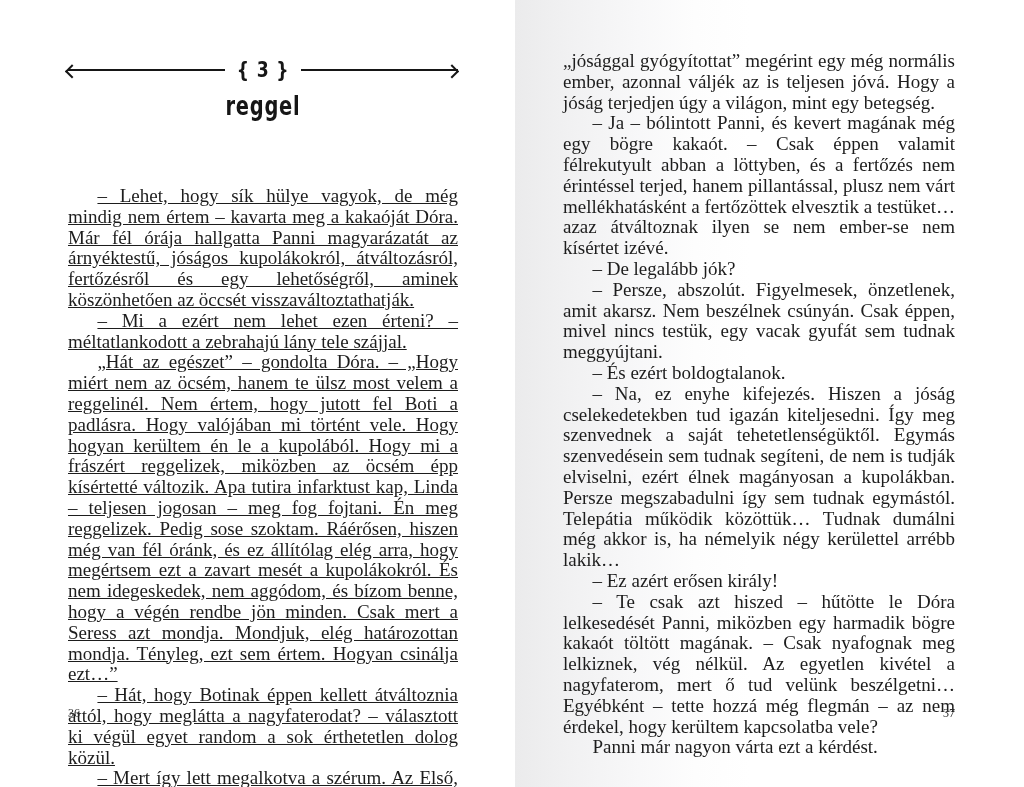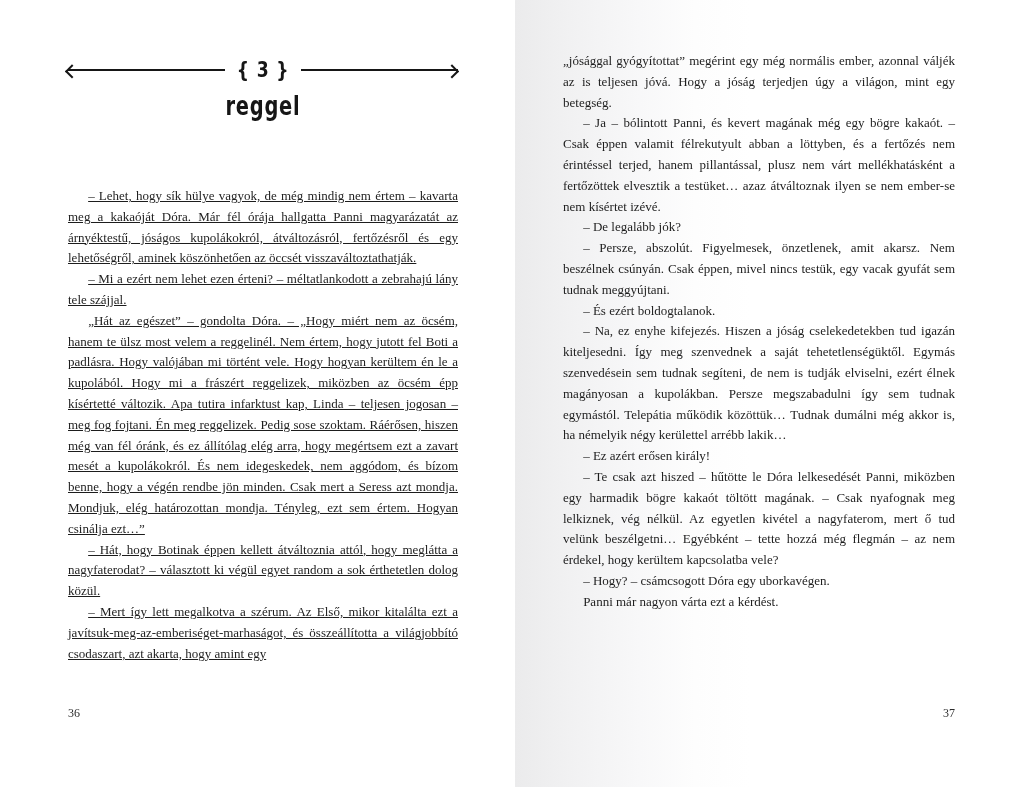--- a/index.html
+++ b/index.html
@@ -94,21 +94,21 @@
     font-weight: bold;
     letter-spacing: 1px;
     transform: scaleX(0.72);
     color: #161616;
   }
 
   
   .text-block {
     position: absolute;
     width: 390px;
-    font-size: 13px;
+    font-size: 19px;
     line-height: 20.8px;
     text-align: justify;
     hyphens: auto;
     -webkit-hyphens: auto;
   }
   .page-left .text-block {
     left: 68px;
     top: 186px;
     text-decoration: underline;
   }
@@ -172,20 +172,19 @@
 
     <div class="text-block" lang="hu">
       <p class="para no-indent">„jósággal gyógyítottat” megérint egy még normális ember, azonnal váljék az is teljesen jóvá. Hogy a jóság terjedjen úgy a világon, mint egy betegség.</p>
       <p class="para">– Ja – bólintott Panni, és kevert magának még egy bögre kakaót. – Csak éppen valamit félrekutyult abban a löttyben, és a fertőzés nem érintéssel terjed, hanem pillantással, plusz nem várt mellékhatásként a fertőzöttek elvesztik a testüket… azaz átváltoznak ilyen se nem ember-se nem kísértet izévé.</p>
       <p class="para">– De legalább jók?</p>
       <p class="para">– Persze, abszolút. Figyelmesek, önzetlenek, amit akarsz. Nem beszélnek csúnyán. Csak éppen, mivel nincs testük, egy vacak gyufát sem tudnak meggyújtani.</p>
       <p class="para">– És ezért boldogtalanok.</p>
       <p class="para">– Na, ez enyhe kifejezés. Hiszen a jóság cselekedetekben tud igazán kiteljesedni. Így meg szenvednek a saját tehetetlenségüktől. Egymás szenvedésein sem tudnak segíteni, de nem is tudják elviselni, ezért élnek magányosan a kupolákban. Persze megszabadulni így sem tudnak egymástól. Telepátia működik közöttük… Tudnak dumálni még akkor is, ha némelyik négy kerülettel arrébb lakik…</p>
       <p class="para">– Ez azért erősen király!</p>
       <p class="para">– Te csak azt hiszed – hűtötte le Dóra lelkesedését Panni, miközben egy harmadik bögre kakaót töltött magának. – Csak nyafognak meg lelkiznek, vég nélkül. Az egyetlen kivétel a nagyfaterom, mert ő tud velünk beszélgetni… Egyébként – tette hozzá még flegmán – az nem érdekel, hogy kerültem kapcsolatba vele?</p>
-      <p class="para">– Hogy? – csámcsogott Dóra egy uborkavégen.</p>
       <p class="para">Panni már nagyon várta ezt a kérdést.</p>
     </div>
 
     <div class="page-num">37</div>
   </div>
 
 </div>
 
 </body></html>

